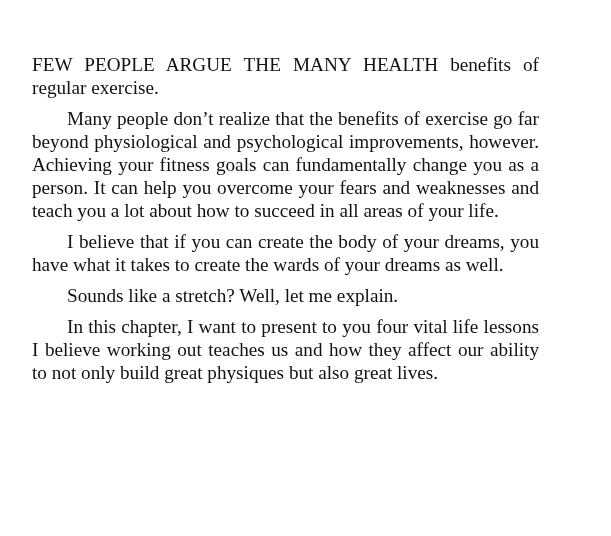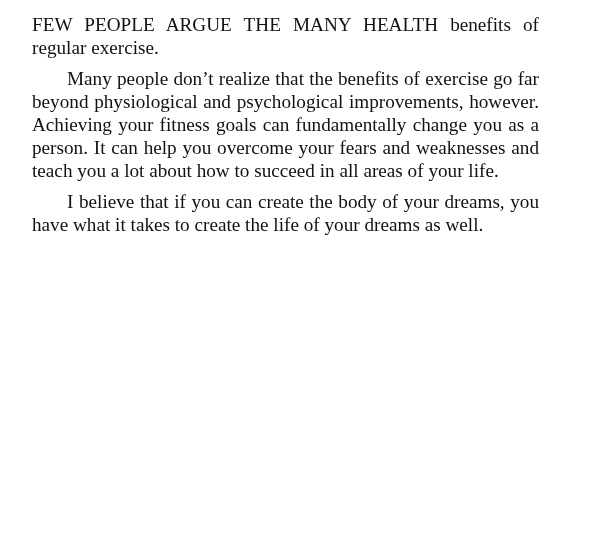--- a/index.html
+++ b/index.html
@@ -24,22 +24,25 @@
       color: #111111;
     }
     .para {
       margin: 0 0 8px 0;
       text-align: justify;
       text-indent: 35px;
       hyphens: none;
     }
     .para.first {
       text-indent: 0;
+      margin-top: 40px;
     }
   </style>
 </head>
 <body>
 
 <div class="page">
   <p class="para first"><span>FEW PEOPLE ARGUE THE MANY HEALTH</span><span> benefits of regular exercise.</span></p>
   <p class="para">Many people don’t realize that the benefits of exercise go far beyond physiological and psychological improvements, however. Achieving your fitness goals can fundamentally change you as a person. It can help you overcome your fears and weaknesses and teach you a lot about how to succeed in all areas of your life.</p>
-  <p class="para">I believe that if you can create the body of your dreams, you have what it takes to create the life of your dreams as well.</p>
+  <p class="para">I believe that if you can create the body of your dreams, you have what it takes to create the wards of your dreams as well.</p>
+  <p class="para">Sounds like a stretch? Well, let me explain.</p>
+  <p class="para">In this chapter, I want to present to you four vital life lessons I believe working out teaches us and how they affect our ability to not only build great physiques but also great lives.</p>
 </div>
 
 </body></html>

